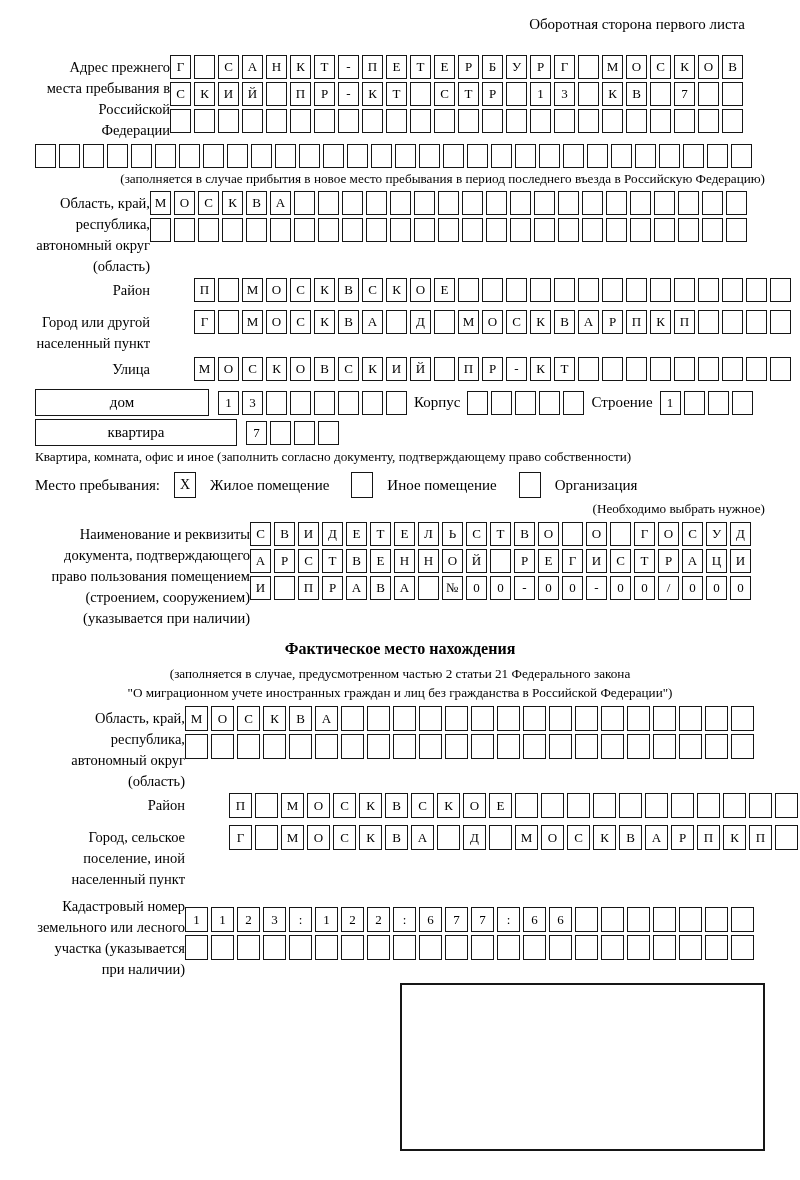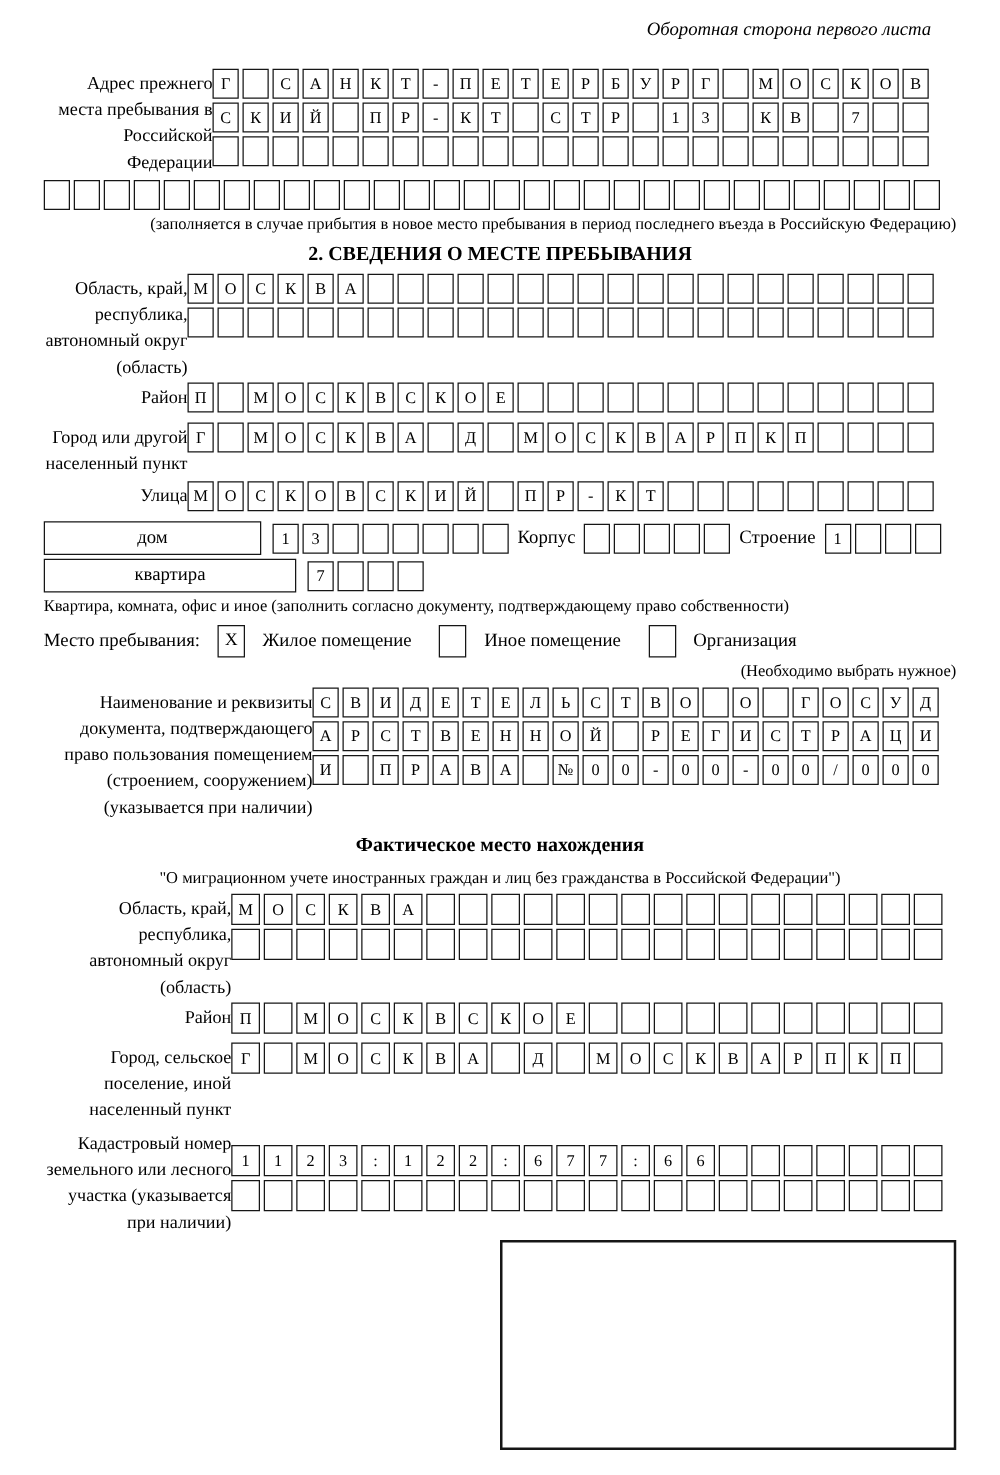--- a/index.html
+++ b/index.html
@@ -4,21 +4,21 @@
 <style>
   * { box-sizing: border-box; margin: 0; padding: 0; }
   html, body { background: #ffffff; }
   body {
     width: 800px; height: 1180px;
     color: #000;
     font-family: "Liberation Serif", "DejaVu Serif", serif;
     overflow: hidden;
   }
   .page { padding: 16px 35px 0 35px; }
-  .header-note { text-align: right; font-size: 15px; padding-right: 20px; font-style: italic; }
+  .header-note { text-align: right; font-size: 15px; padding-right: 20px; }
 
   .field { display: flex; align-items: flex-start; text-align: right; }
   .field-label { font-size: 14.5px; line-height: 1.45; padding-top: 2px; }
   .w135 { flex: 0 0 135px; }
   .w115 { flex: 0 0 115px; }
   .w215 { flex: 0 0 215px; }
   .w150 { flex: 0 0 150px; }
 
   .rows { display: flex; flex-direction: column; gap: 3px; }
   .cells { display: flex; gap: 3px; }
@@ -30,21 +30,21 @@
   }
   .fact .cell { flex: 0 0 23px; width: 23px; height: 25px; }
 
   .caption { font-size: 13.2px; margin: 3px 0 2px 0; }
   .caption.center { text-align: right; }
   .sec-title { font-weight: bold; text-align: center; font-size: 16px; margin: 8px 0 6px 0; }
 
   .sec1 { margin-top: 22px; }
   .sec1-fullrow { margin-top: 3px; }
 
-  .field-mid { margin-top: 3px; min-height: 29px; }
+  .field-mid { margin-top: 3px; min-height: 29px; gap: 44px; }
   .field-tall { margin-top: 4px; height: 84px; overflow: visible; }
 
   .house-row { display: flex; align-items: center; margin-top: 3px; }
   .house-box {
     width: 174px; height: 27px; border: 1.7px solid #161616;
     display: flex; align-items: center; justify-content: center;
     font-size: 15px; margin-right: 9px;
   }
   .apt-box {
     width: 202px; height: 27px; border: 1.7px solid #161616;
@@ -191,21 +191,20 @@
       <div class="cell"></div>
       <div class="cell"></div>
       <div class="cell"></div>
       <div class="cell"></div>
       <div class="cell"></div>
       <div class="cell"></div>
       <div class="cell"></div>
     </div>
   <div class="caption center">(заполняется в случае прибытия в новое место пребывания в период последнего въезда в Российскую Федерацию)</div>
 
-  <div class="sec-title">2. СВЕДЕНИЯ О МЕСТЕ ПРЕБЫВАНИЯ</div>
 
   <div class="field field-tall">
     <div class="field-label w115">Область, край, республика, автономный округ (область)</div>
     <div class="rows">
       <div class="cells">
           <div class="cell">М</div>
           <div class="cell">О</div>
           <div class="cell">С</div>
           <div class="cell">К</div>
           <div class="cell">В</div>
@@ -473,20 +472,21 @@
           <div class="cell">0</div>
           <div class="cell">/</div>
           <div class="cell">0</div>
           <div class="cell">0</div>
           <div class="cell">0</div>
         </div>
     </div>
   </div>
 
   <div class="sec-title">Фактическое место нахождения</div>
+  <div class="fact-caption">(заполняется в случае, предусмотренном частью 2 статьи 21 Федерального закона</div>
   <div class="fact-caption">"О миграционном учете иностранных граждан и лиц без гражданства в Российской Федерации")</div>
 
   <div class="fact">
     <div class="field field-tall">
       <div class="field-label w150">Область, край, республика, автономный округ (область)</div>
       <div class="rows">
         <div class="cells">
             <div class="cell">М</div>
             <div class="cell">О</div>
             <div class="cell">С</div>

